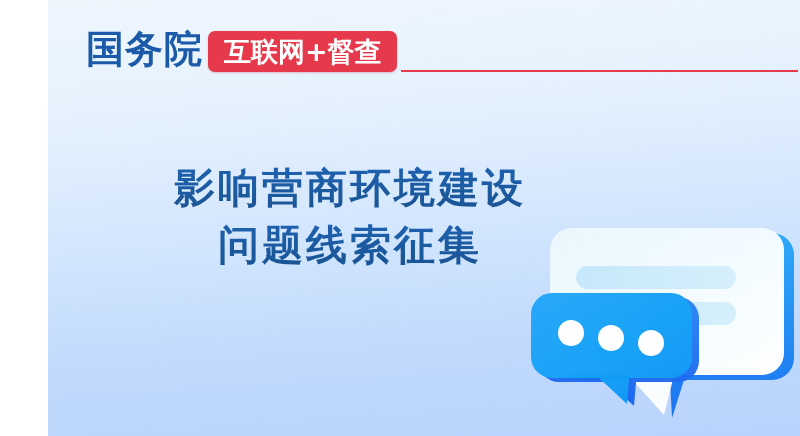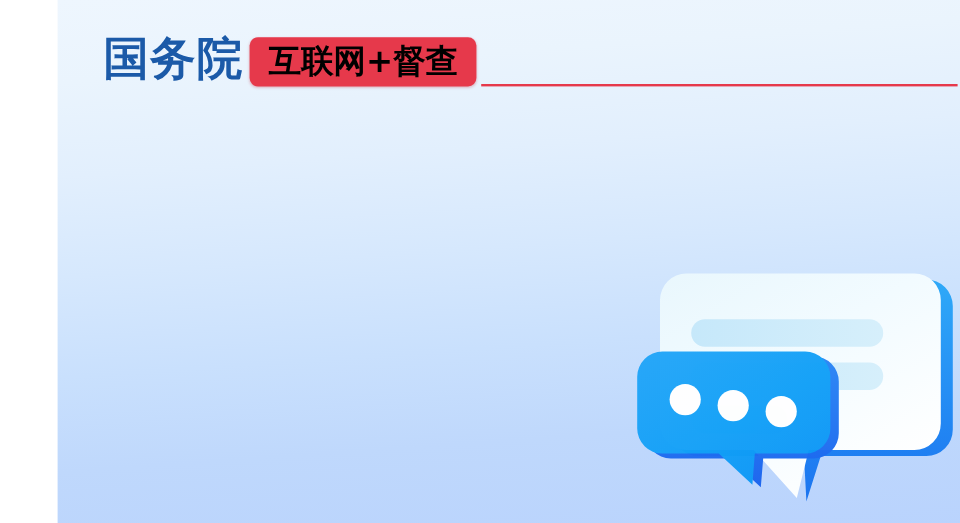--- a/index.html
+++ b/index.html
@@ -61,21 +61,21 @@
     align-items: center;
     background: #e6394b;
     border-radius: 7px;
     box-shadow: 0 1px 2px rgba(190, 35, 50, 0.25);
   }
 
   #badge-label {
     font-size: 27px;
     font-weight: 700;
     letter-spacing: 0px;
-    color: #000000;
+    color: #ffffff;
     line-height: 30px;
     white-space: nowrap;
   }
 
   #header-rule {
     position: absolute;
     left: 353px;
     top: 70px;
     width: 397px;
     height: 2px;
@@ -125,20 +125,24 @@
 
     <div id="gov-logo">国务院</div>
 
     <div id="badge">
       <span id="badge-label">互联网+督查</span>
     </div>
 
     <div id="header-rule"></div>
   </div>
 
+  <div id="title-block">
+    <div class="title-line">影响营商环境建设</div>
+    <div class="title-line">问题线索征集</div>
+  </div>
 
   <div id="illustration">
     <svg width="300" height="222" viewBox="0 0 300 222" xmlns="http://www.w3.org/2000/svg">
       <defs>
         <linearGradient id="gradBackBubble" x1="0" y1="0" x2="0.75" y2="1">
           <stop offset="0%" stop-color="#e9f7fd"></stop>
           <stop offset="45%" stop-color="#f2fbff"></stop>
           <stop offset="100%" stop-color="#ffffff"></stop>
         </linearGradient>
         <linearGradient id="gradBackEdge" x1="0" y1="0" x2="0" y2="1">

